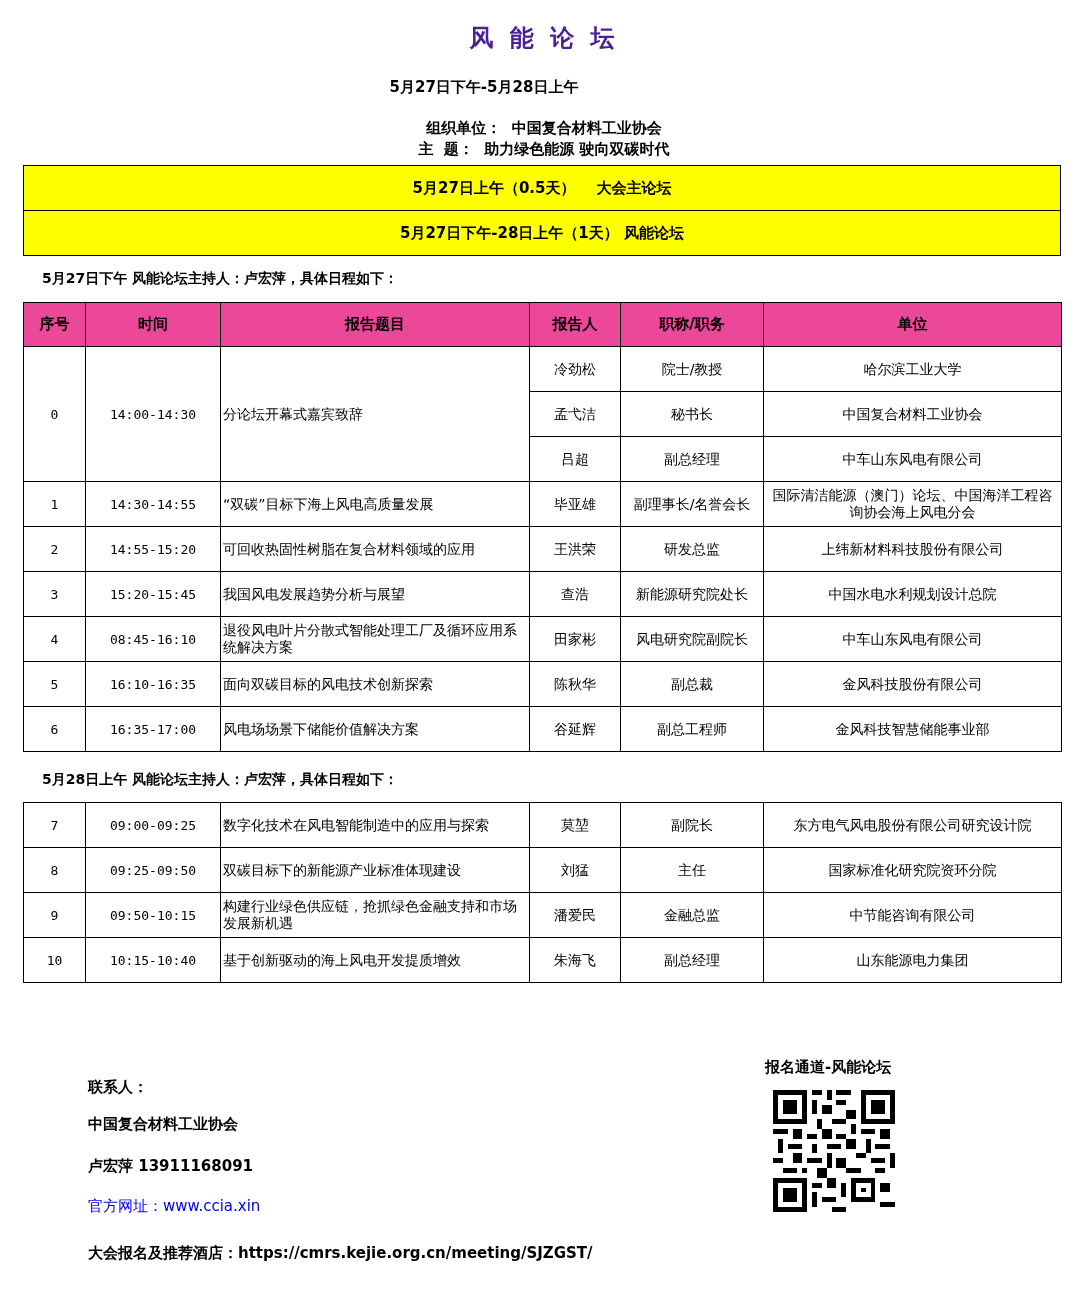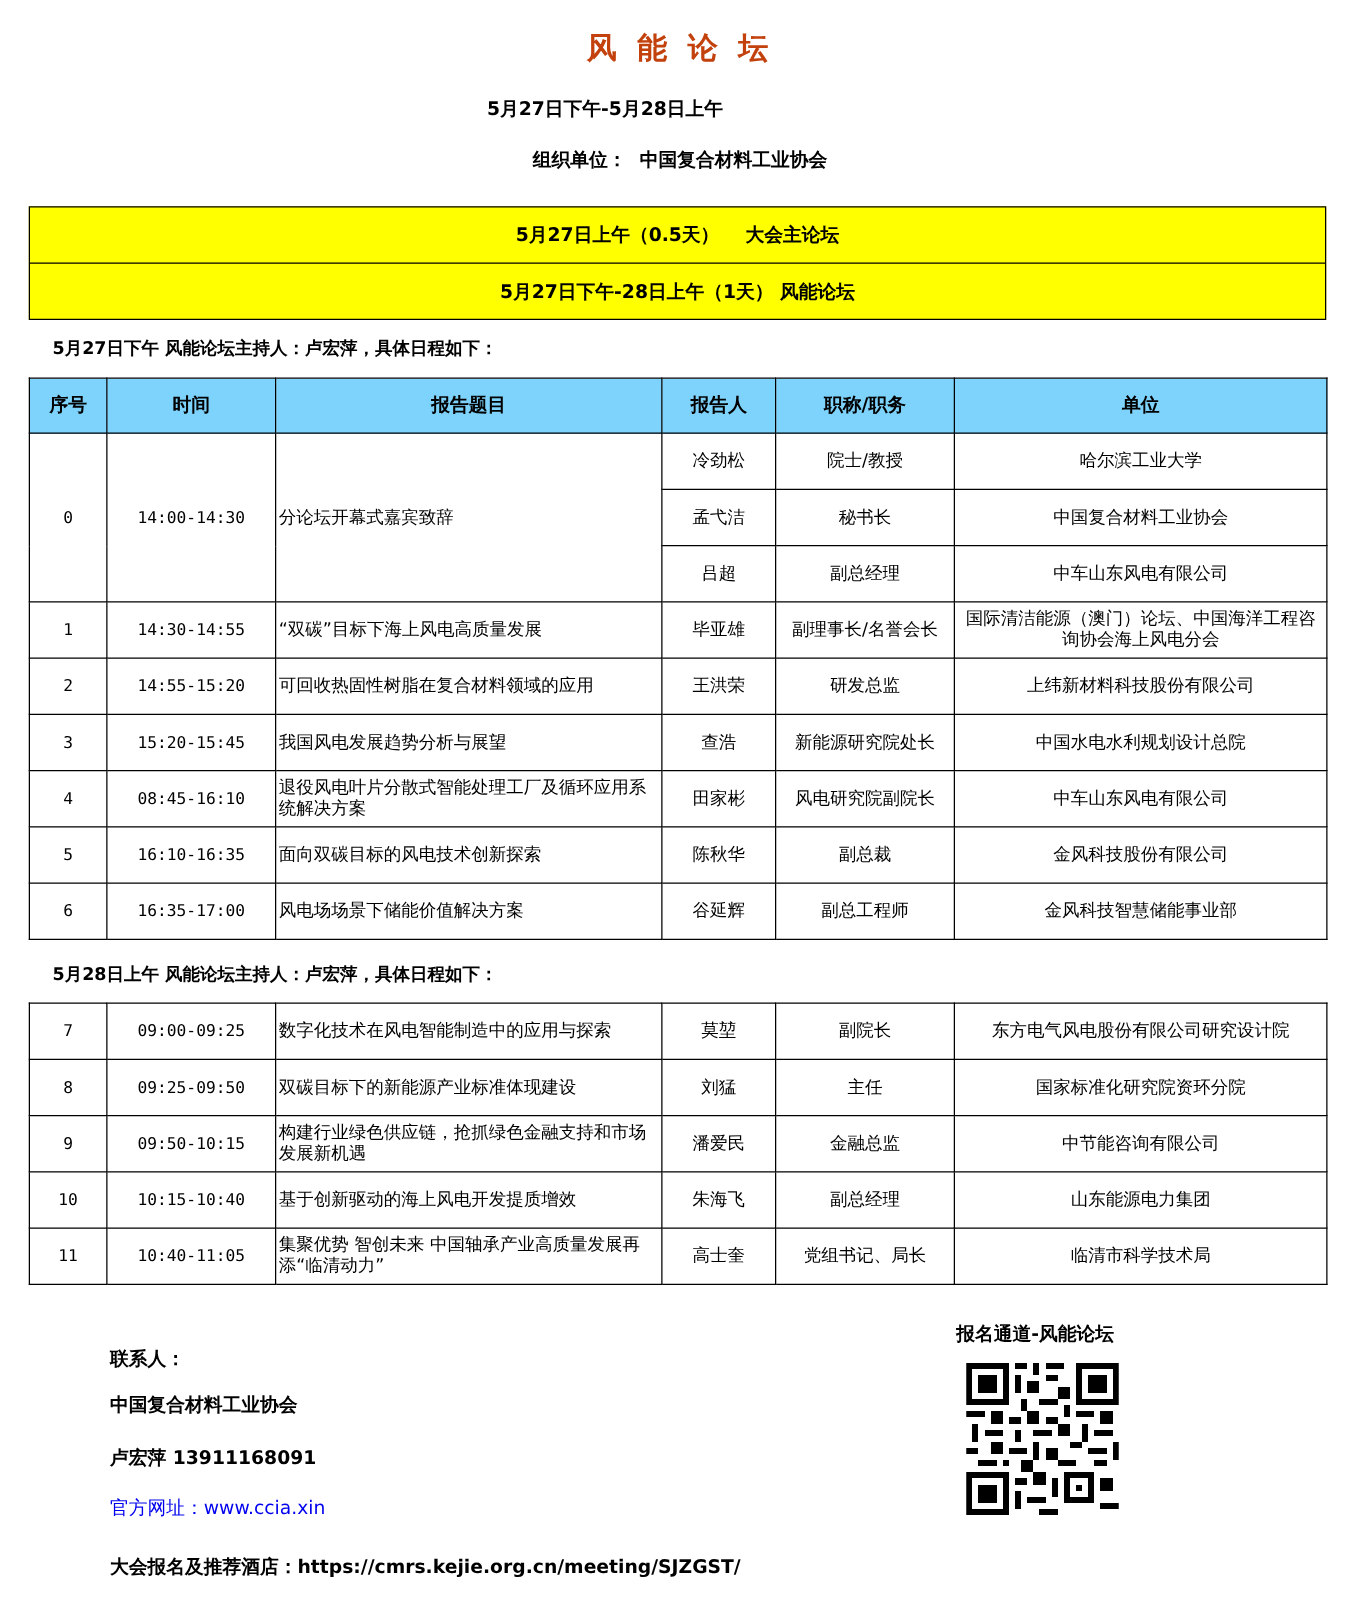--- a/index.html
+++ b/index.html
@@ -1,44 +1,45 @@
 <!DOCTYPE html>
 <html><head>
 <meta charset="utf-8">
 <style>
   html, body { margin: 0; padding: 0; background: #ffffff; }
   body { width: 1088px; height: 1290px; position: relative; font-family: "DejaVu Sans", sans-serif; color: #000; overflow: hidden; }
   .abs { position: absolute; }
-  .title { left: 0; width: 1088px; top: 22px; font-size: 24px; font-weight: bold; color: #c2410c; letter-spacing: 4px; text-align: center; }
+  .title { left: 0; width: 1088px; top: 22px; font-size: 24px; font-weight: bold; color: #4c1d95; letter-spacing: 4px; text-align: center; }
   .subtitle { left: 0; width: 968px; top: 78px; font-size: 15px; font-weight: bold; text-align: center; }
   .org { left: 0; width: 1088px; top: 118px; font-size: 15px; font-weight: bold; text-align: center; line-height: 21px; }
   .banner { left: 23px; width: 1036px; border: 1.5px solid #000; background: #ffff00; }
   .banner-row { height: 44px; line-height: 44px; text-align: center; font-size: 15px; font-weight: bold; }
   .banner-row + .banner-row { border-top: 1.5px solid #000; }
   .section-label { left: 42px; font-size: 14px; font-weight: bold; }
   table.sched { position: absolute; left: 23px; width: 1038px; border-collapse: collapse; table-layout: fixed; font-size: 14px; }
   table.sched td, table.sched th { border: 1.5px solid #000; padding: 0 2px; vertical-align: middle; }
-  table.sched th { background: #7dd3fc; font-weight: bold; height: 43px; font-size: 15px; }
+  table.sched th { background: #ec4899; font-weight: bold; height: 43px; font-size: 15px; }
   table.sched td { height: 44px; line-height: 17px; }
   .c-no { text-align: center; font-family: "DejaVu Sans Mono", monospace; font-size: 13px; }
   .c-time { text-align: center; font-family: "DejaVu Sans Mono", monospace; font-size: 13px; }
   .c-topic { text-align: left; }
   .c-name, .c-role, .c-unit { text-align: center; }
   .footer-line { left: 88px; font-size: 15px; font-weight: bold; }
   .link { color: #0000ee; font-weight: normal; }
   .qr-label { left: 765px; top: 1058px; font-size: 15px; font-weight: bold; }
   .qr { left: 773px; top: 1090px; width: 122px; height: 122px; }
 </style>
 </head>
 <body>
 
 <div class="abs title">风 能 论 坛</div>
 <div class="abs subtitle">5月27日下午-5月28日上午</div>
 <div class="abs org">
   <div><span>组织单位：</span>&nbsp;&nbsp;<span>中国复合材料工业协会</span></div>
+  <div><span style="white-space:pre">主  题：</span>&nbsp;&nbsp;<span>助力绿色能源 驶向双碳时代</span></div>
 </div>
 
 <div class="abs banner" style="top:165px;">
   <div class="banner-row" style="white-space:pre">5月27日上午（0.5天）    大会主论坛</div>
   <div class="banner-row" style="white-space:pre">5月27日下午-28日上午（1天） 风能论坛</div>
 </div>
 
 <div class="abs section-label" style="top:270px;">5月27日下午   风能论坛主持人：卢宏萍，具体日程如下：</div>
 
 <table class="sched" style="top:302px;">
@@ -164,28 +165,20 @@
     <td class="c-role">金融总监</td>
     <td class="c-unit">中节能咨询有限公司</td>
   </tr>
   <tr>
     <td class="c-no">10</td>
     <td class="c-time">10:15-10:40</td>
     <td class="c-topic">基于创新驱动的海上风电开发提质增效</td>
     <td class="c-name">朱海飞</td>
     <td class="c-role">副总经理</td>
     <td class="c-unit">山东能源电力集团</td>
-  </tr>
-  <tr>
-    <td class="c-no">11</td>
-    <td class="c-time">10:40-11:05</td>
-    <td class="c-topic">集聚优势 智创未来 中国轴承产业高质量发展再添“临清动力”</td>
-    <td class="c-name">高士奎</td>
-    <td class="c-role">党组书记、局长</td>
-    <td class="c-unit">临清市科学技术局</td>
   </tr>
 </tbody>
   </table>
 
 <div class="abs footer-line" style="top:1078px;">联系人：</div>
 <div class="abs footer-line" style="top:1115px;">中国复合材料工业协会</div>
 <div class="abs footer-line" style="top:1157px;">卢宏萍 13911168091</div>
 <div class="abs footer-line link" style="top:1197px;">官方网址：www.ccia.xin</div>
 <div class="abs footer-line" style="top:1244px;">大会报名及推荐酒店：https://cmrs.kejie.org.cn/meeting/SJZGST/</div>
 

